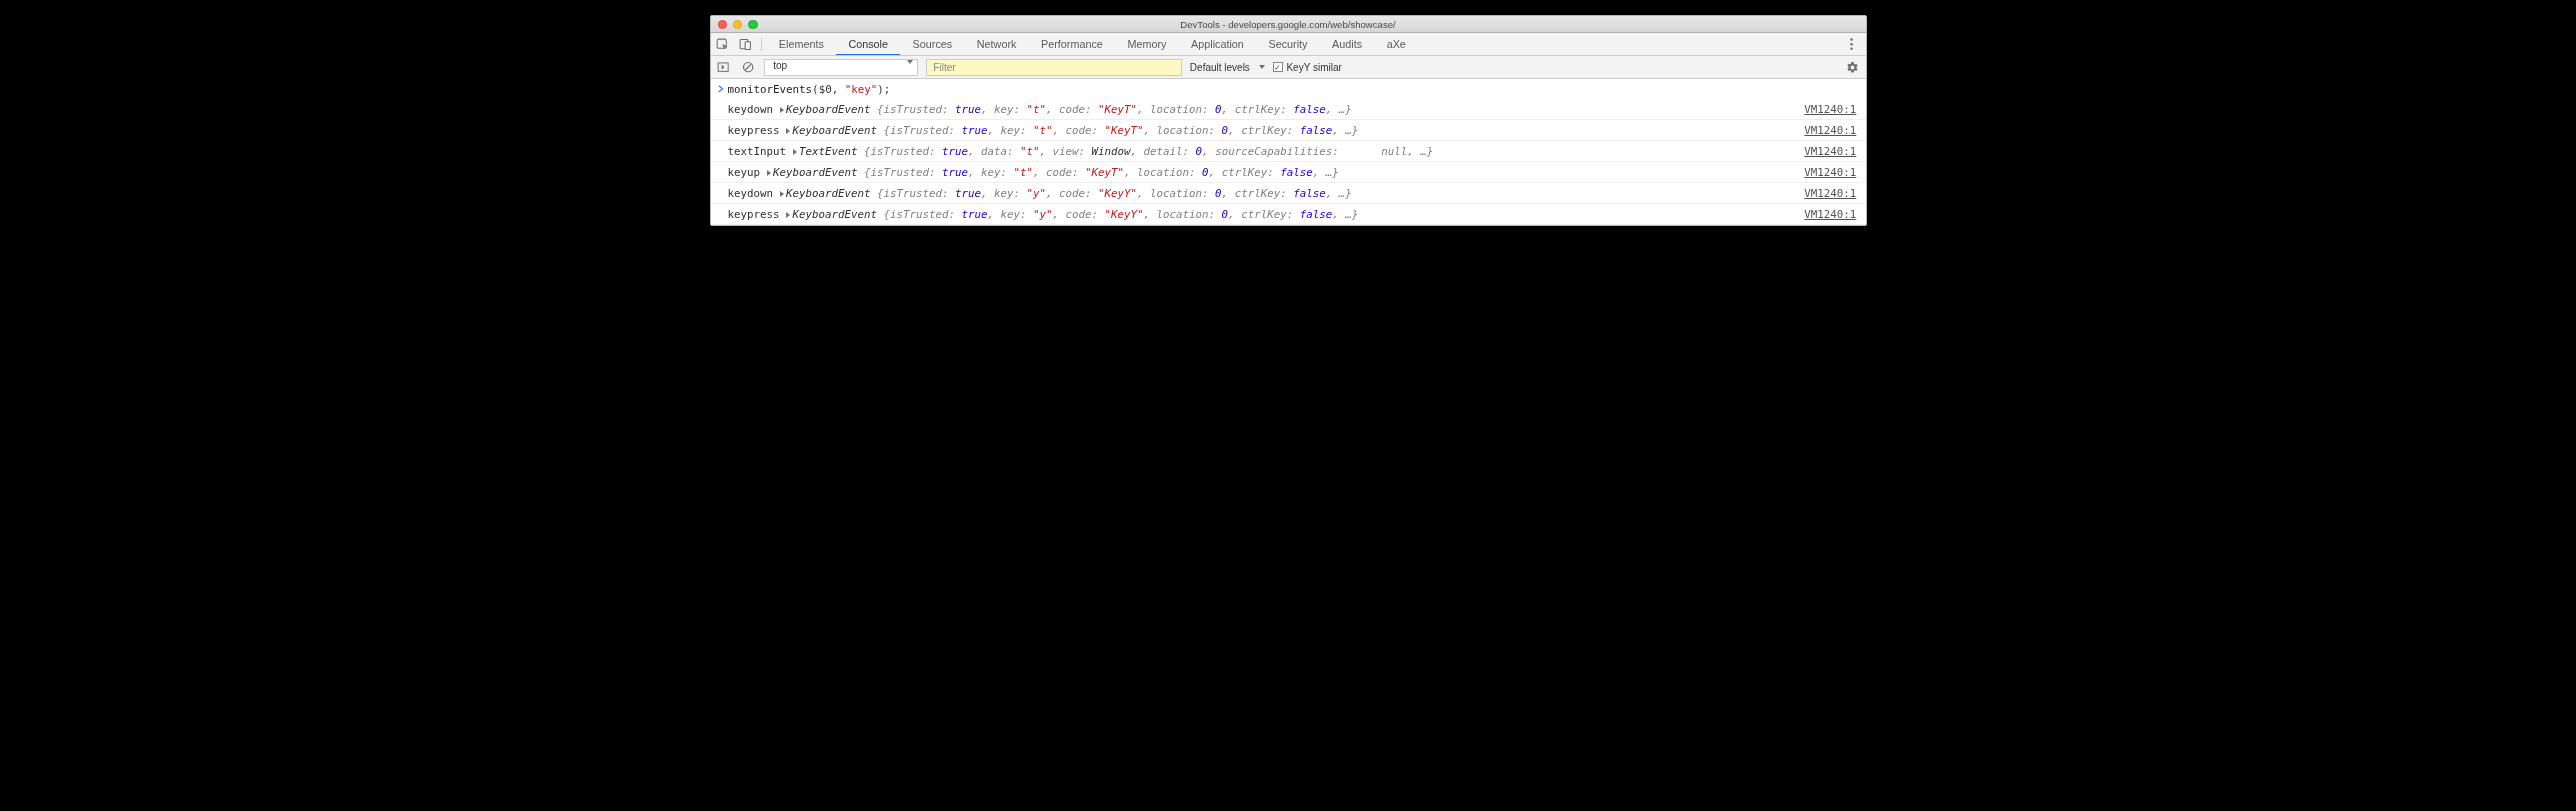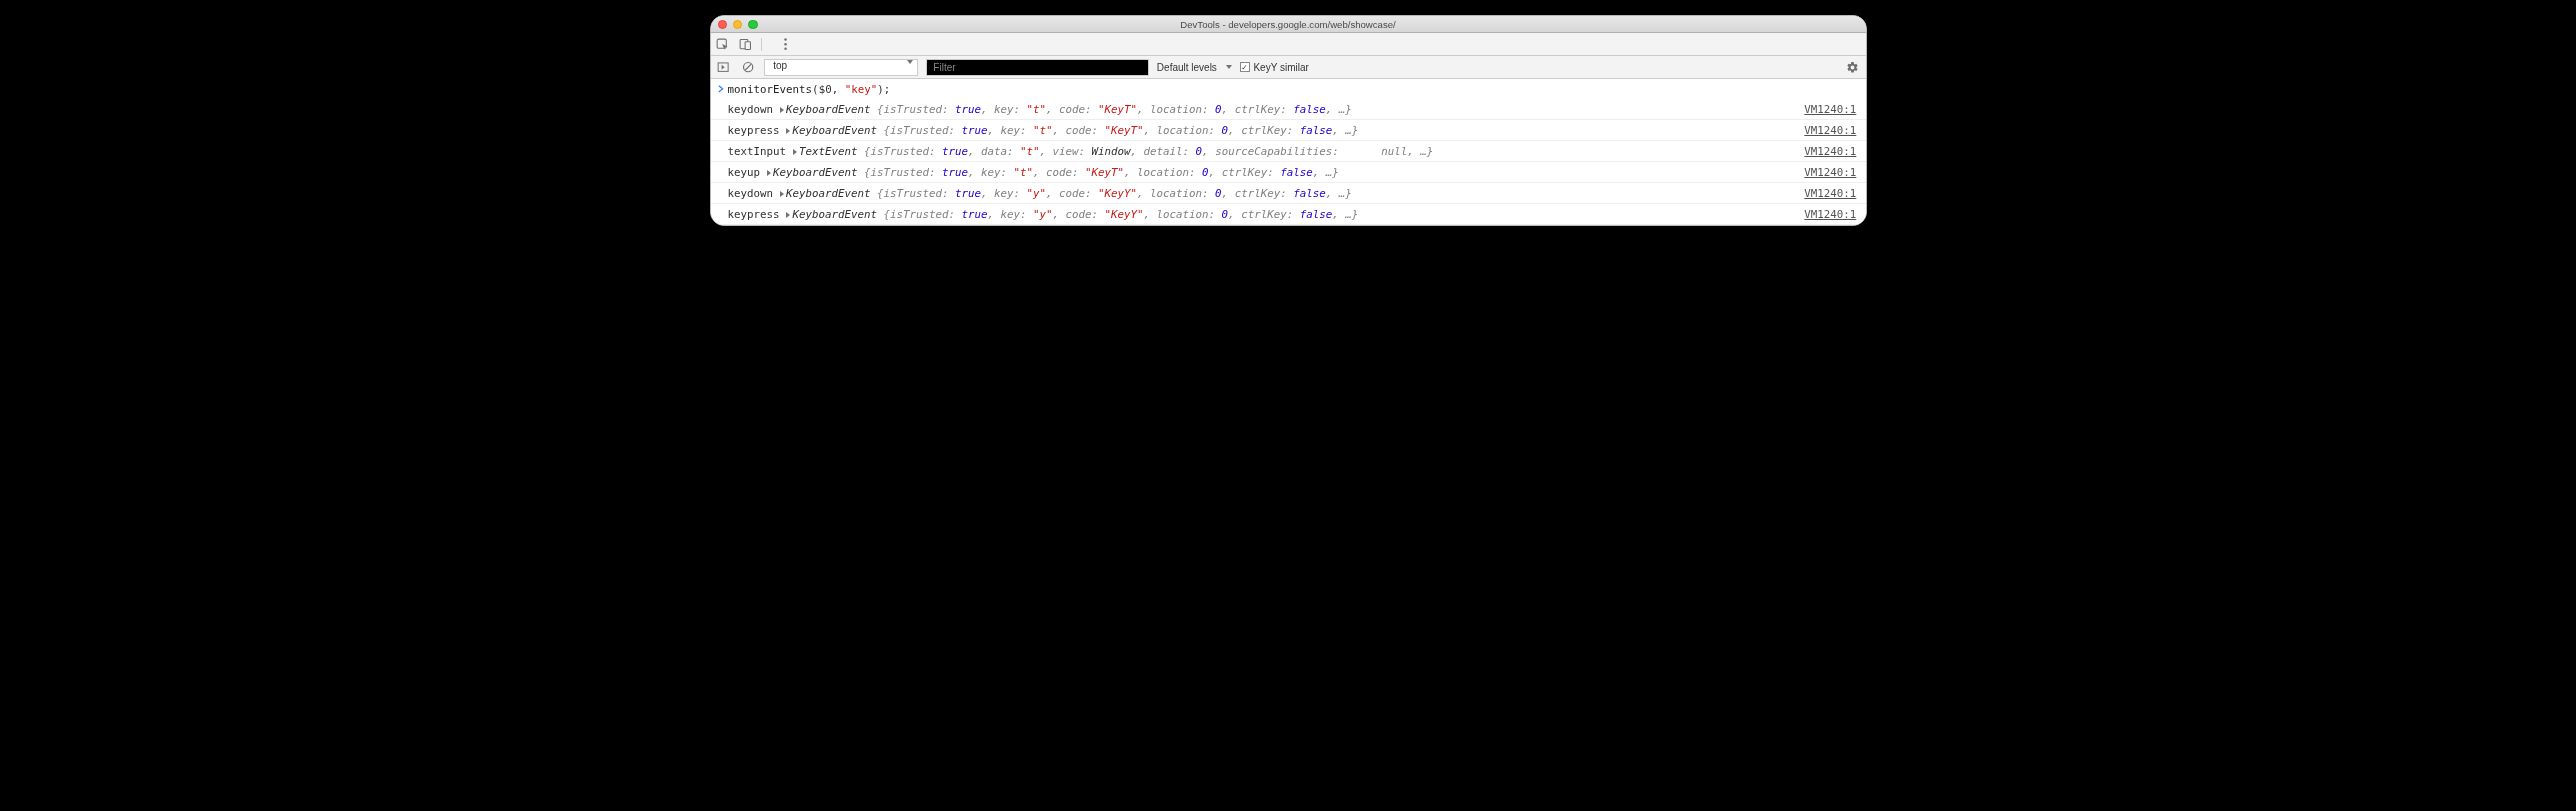--- a/index.html
+++ b/index.html
@@ -10,21 +10,21 @@
     font-size: 10px;
     color: #333;
     display: flex;
     justify-content: center;
     align-items: flex-start;
     padding: 15.4px 0;
   }
   .window {
     width: 1157px;
     background: #fff;
-    border-radius: 14px;
+    border-radius: 2px;
     overflow: hidden;
     box-shadow: 0 7.7px 31px rgba(0,0,0,0.5);
     border: 0.8px solid #b8b8b8;
   }
   .titlebar {
     height: 17px;
     background: linear-gradient(#e8e8e8, #d6d6d6);
     border-bottom: 0.8px solid #b0b0b0;
     display: flex;
     align-items: center;
@@ -115,23 +115,23 @@
     height: 17px;
     display: flex;
     align-items: flex-start;
     padding: 0 4.6px 0 7.7px;
     min-width: 154px;
     justify-content: space-between;
     color: #333;
   }
   .filter-input {
     border: 0.8px solid #ccc;
-    background: #000000;
+    background: #fef9c3;
     height: 17px;
-    width: 223px;
+    width: 256px;
     padding: 0 6.2px;
     color: #888;
     display:flex;
     align-items:center;
   }
   .levels {
     display: flex;
     align-items: center;
     gap: 9px;
     color: #333;
@@ -233,20 +233,32 @@
           <path d="M8 8 L15 11 L12 12 L11 15 Z" fill="#6e6e6e"></path>
         </svg>
     </div>
     <div class="icon-btn">
       <svg width="13" height="13" viewBox="0 0 17 17">
           <rect x="1.5" y="2" width="10" height="12" rx="1" fill="none" stroke="#6e6e6e" stroke-width="1.4"></rect>
           <rect x="8" y="5" width="7" height="10" rx="1" fill="#f3f3f3" stroke="#6e6e6e" stroke-width="1.4"></rect>
         </svg>
     </div>
     <div class="divider"></div>
+    <div class="tabs" id="tabs-container">
+        <div class="tab">Elements</div>
+        <div class="tab active">Console</div>
+        <div class="tab">Sources</div>
+        <div class="tab">Network</div>
+        <div class="tab">Performance</div>
+        <div class="tab">Memory</div>
+        <div class="tab">Application</div>
+        <div class="tab">Security</div>
+        <div class="tab">Audits</div>
+        <div class="tab">aXe</div>
+      </div>
     <div class="right">
       <div class="divider"></div>
       <div class="kebab">
         <svg width="3.1" height="12.3" viewBox="0 0 4 16">
             <circle cx="2" cy="2" r="1.6" fill="#6e6e6e"></circle>
             <circle cx="2" cy="8" r="1.6" fill="#6e6e6e"></circle>
             <circle cx="2" cy="14" r="1.6" fill="#6e6e6e"></circle>
           </svg>
       </div>
     </div>

